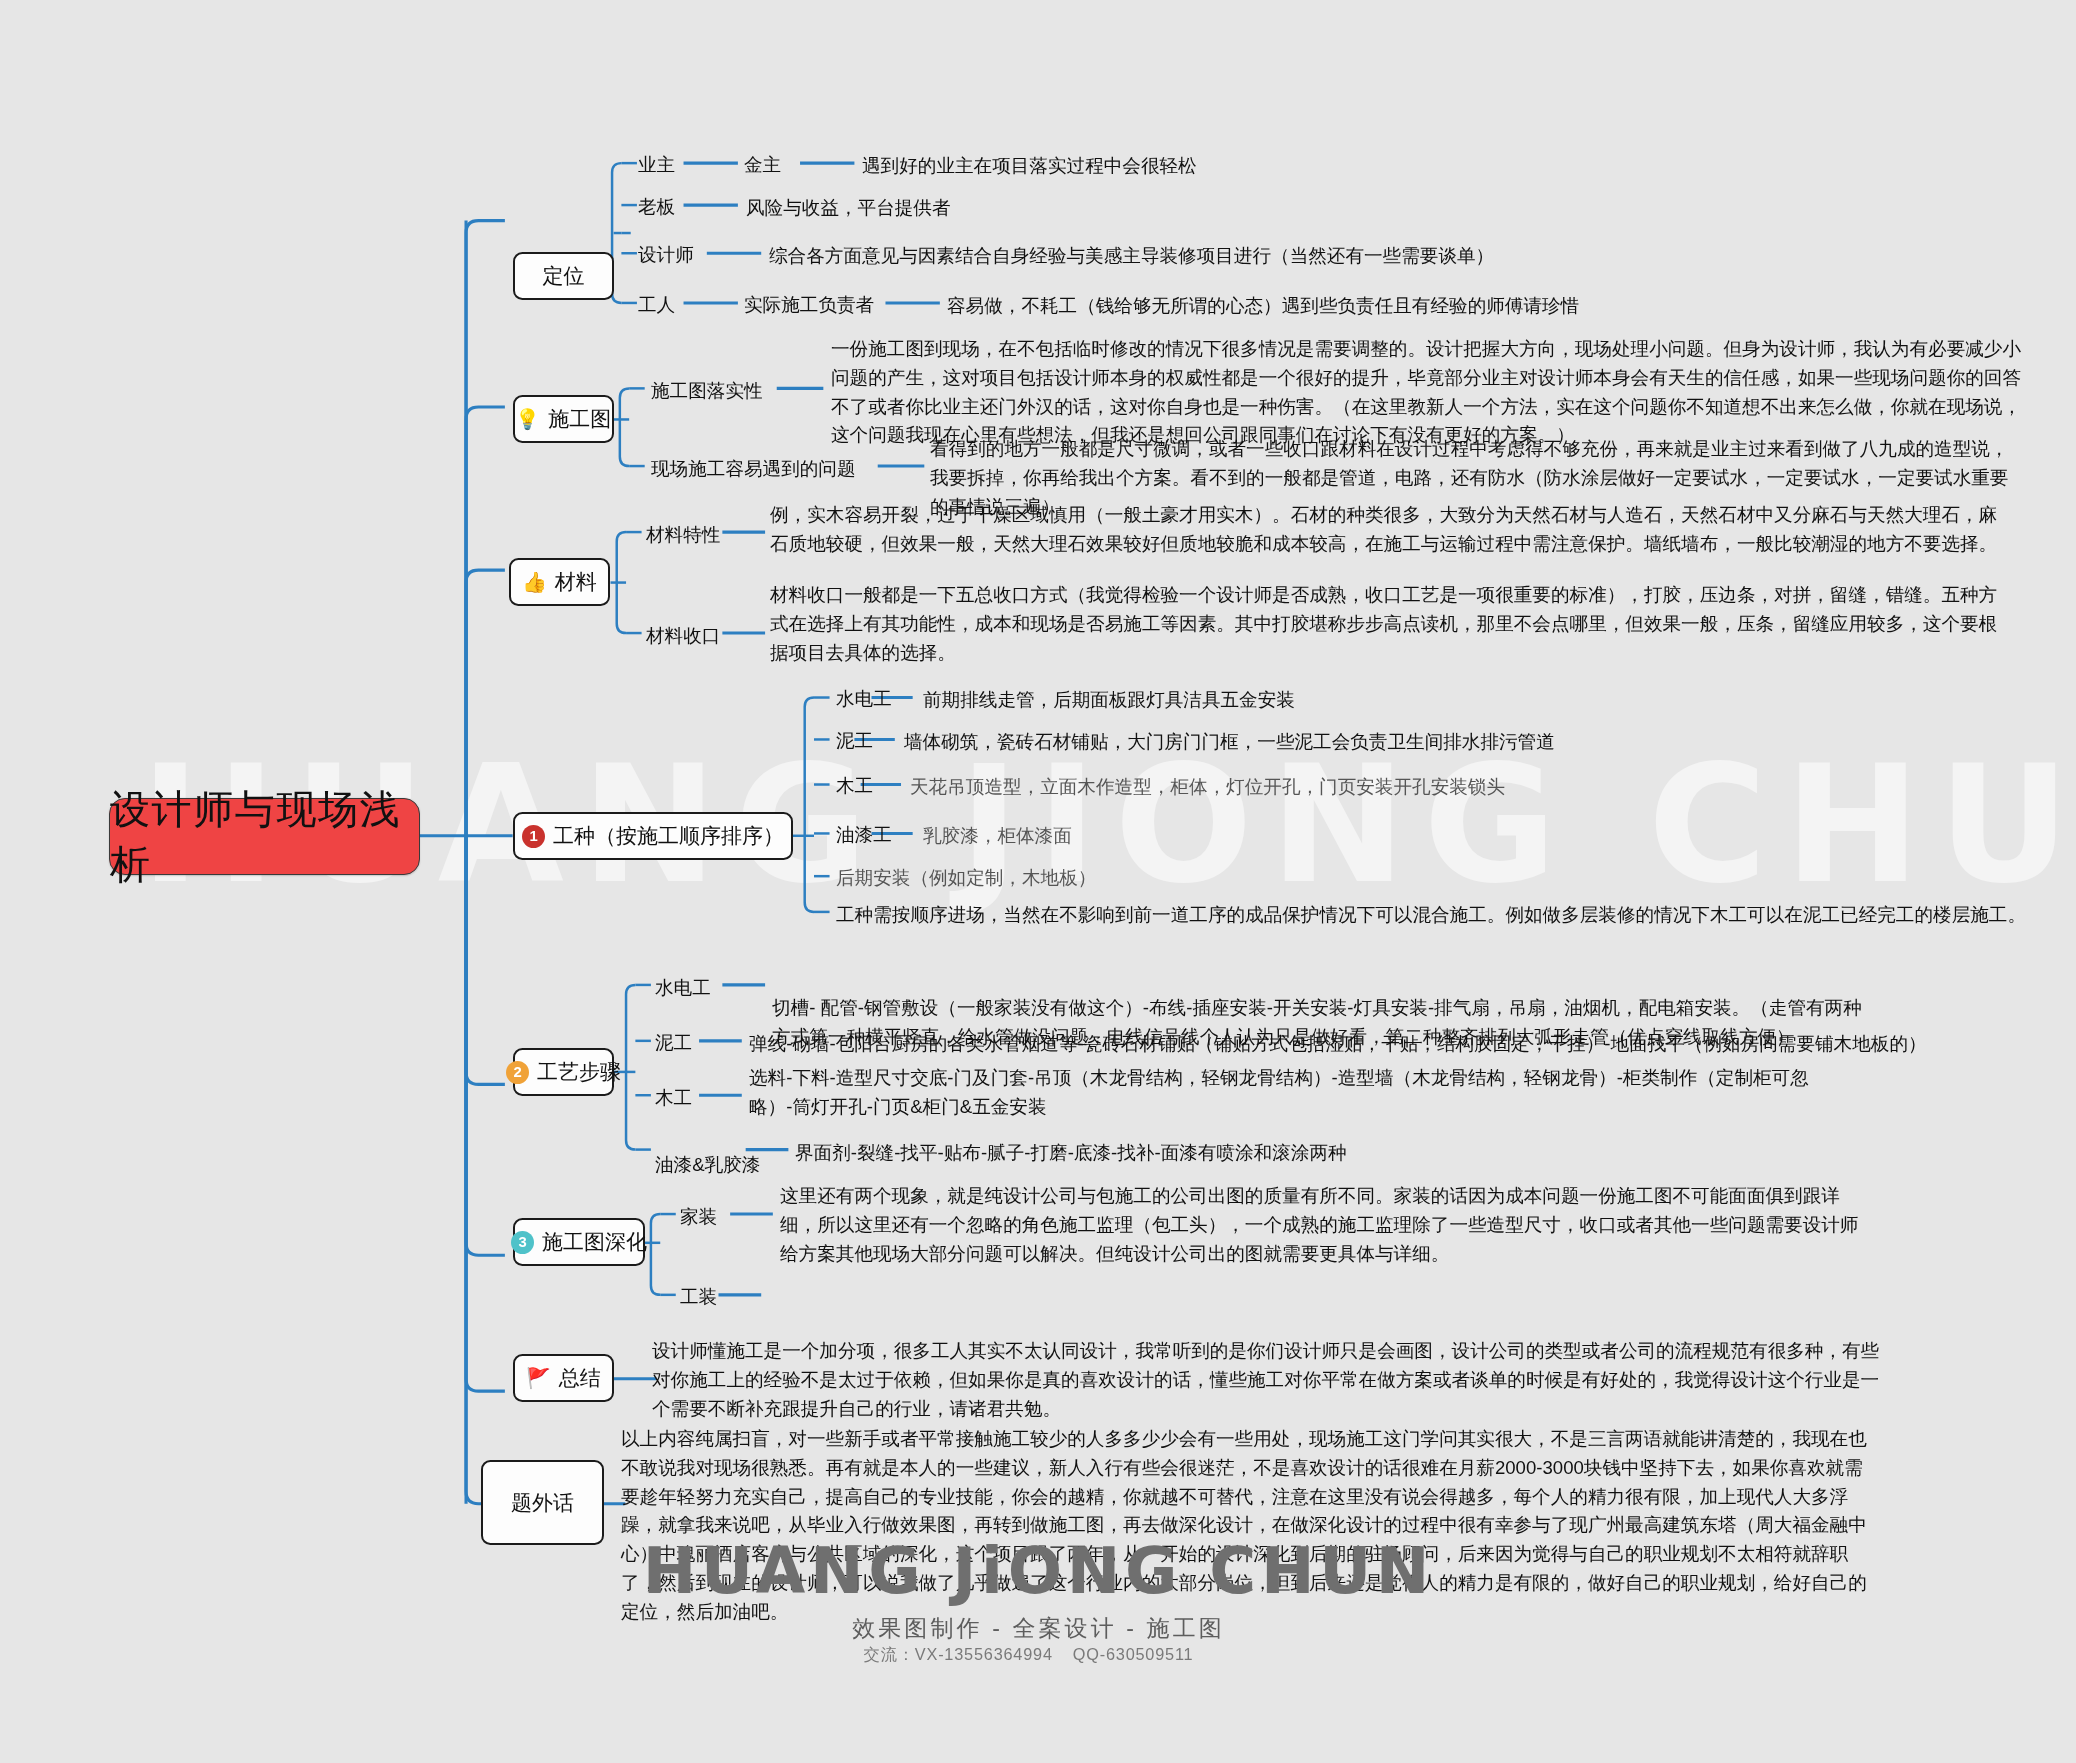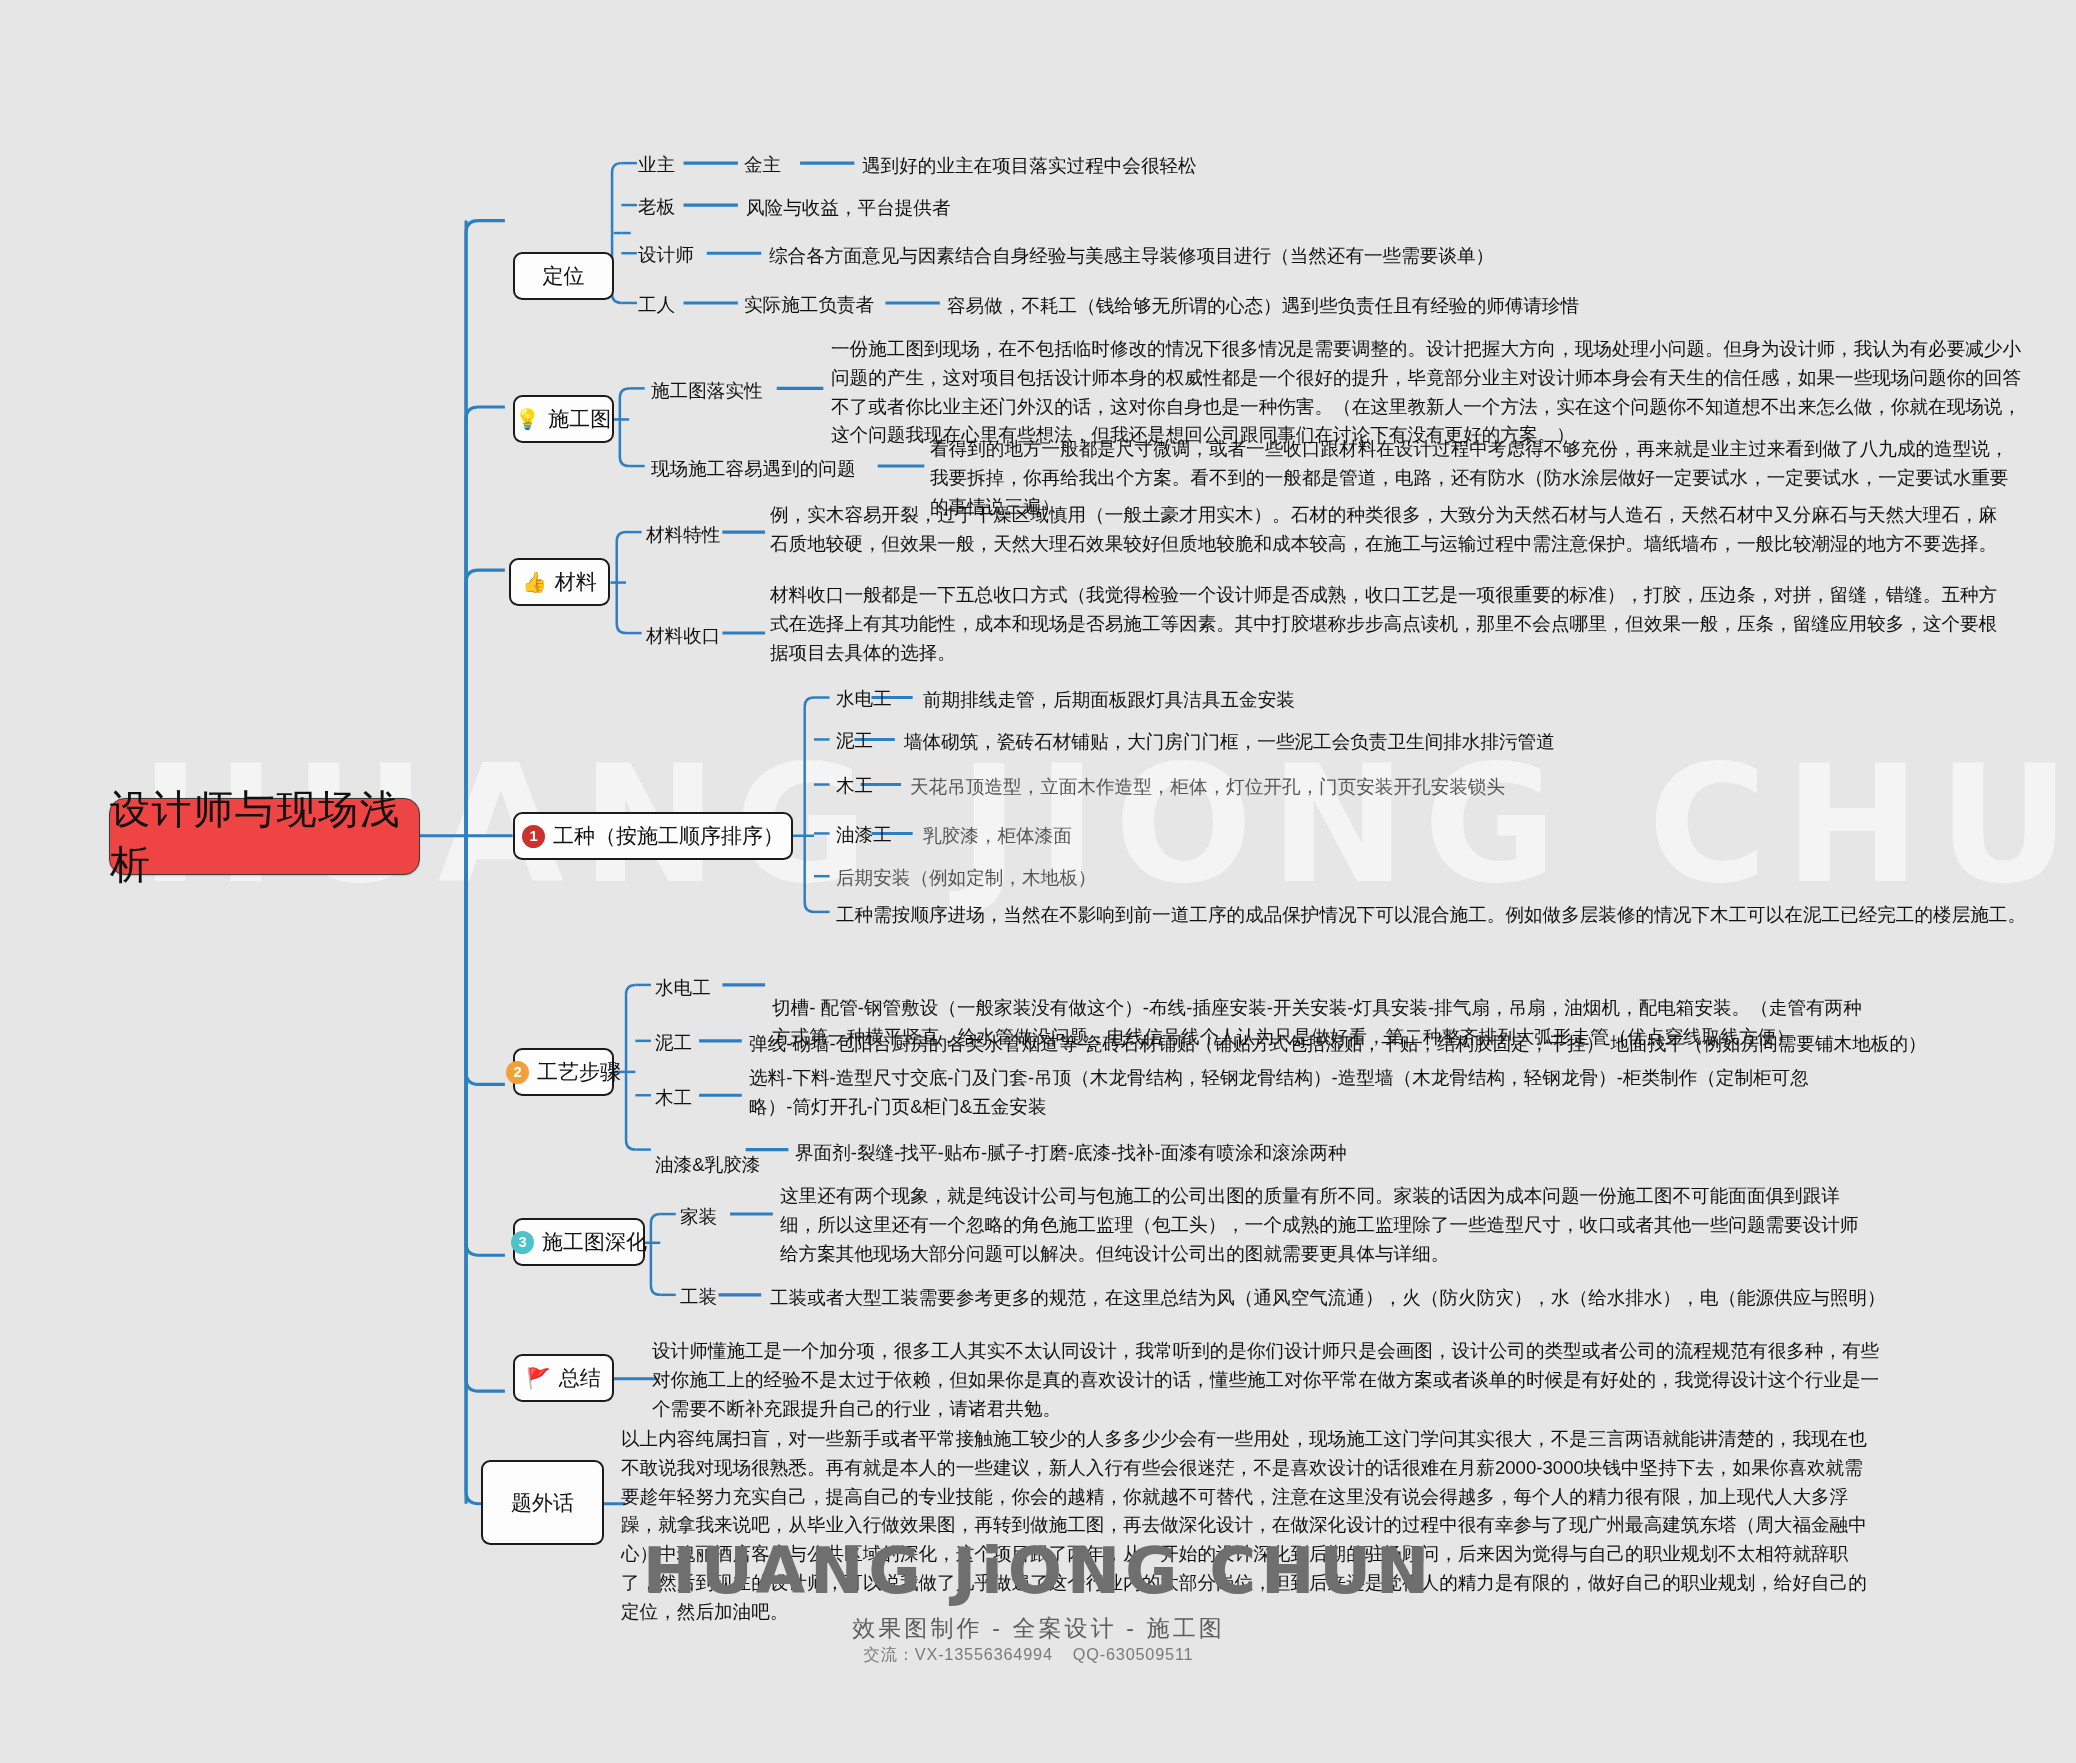--- a/index.html
+++ b/index.html
@@ -290,21 +290,20 @@
   <div class="l3 nowrap" style="left:795px;top:1139px;">界面剂-裂缝-找平-贴布-腻子-打磨-底漆-找补-面漆有喷涂和滚涂两种</div>
 
   <div class="l1" style="left:513px;top:1218px;width:132px;">
     <span class="badge" style="background:#4fc2c9;">3</span>
     <span>施工图深化</span>
   </div>
   <div class="l2" style="left:680px;top:1204px;">家装</div>
   <div class="l3 wrap" style="left:780px;top:1182px;width:1087px;">这里还有两个现象，就是纯设计公司与包施工的公司出图的质量有所不同。家装的话因为成本问题一份施工图不可能面面俱到跟详细，所以这里还有一个忽略的角色施工监理（包工头），一个成熟的施工监理除了一些造型尺寸，收口或者其他一些问题需要设计师给方案其他现场大部分问题可以解决。但纯设计公司出的图就需要更具体与详细。</div>
 
   <div class="l2" style="left:680px;top:1284px;">工装</div>
-  <div class="l3 nowrap" style="left:770px;top:1284px;">工装或者大型工装需要参考更多的规范，在这里总结为风（通风空气流通），火（防火防灾），水（给水排水），电（能源供应与照明）</div>
 
   <div class="l1" style="left:513px;top:1354px;width:101px;">
     <span class="ico" style="color:#c0392b;">🚩</span>
     <span>总结</span>
   </div>
   <div class="l3 wrap" style="left:652px;top:1337px;width:1243px;">设计师懂施工是一个加分项，很多工人其实不太认同设计，我常听到的是你们设计师只是会画图，设计公司的类型或者公司的流程规范有很多种，有些对你施工上的经验不是太过于依赖，但如果你是真的喜欢设计的话，懂些施工对你平常在做方案或者谈单的时候是有好处的，我觉得设计这个行业是一个需要不断补充跟提升自己的行业，请诸君共勉。</div>
 
   <div class="l1" style="left:481px;top:1460px;width:123px;height:85px;">
     <span>题外话</span>
   </div>

